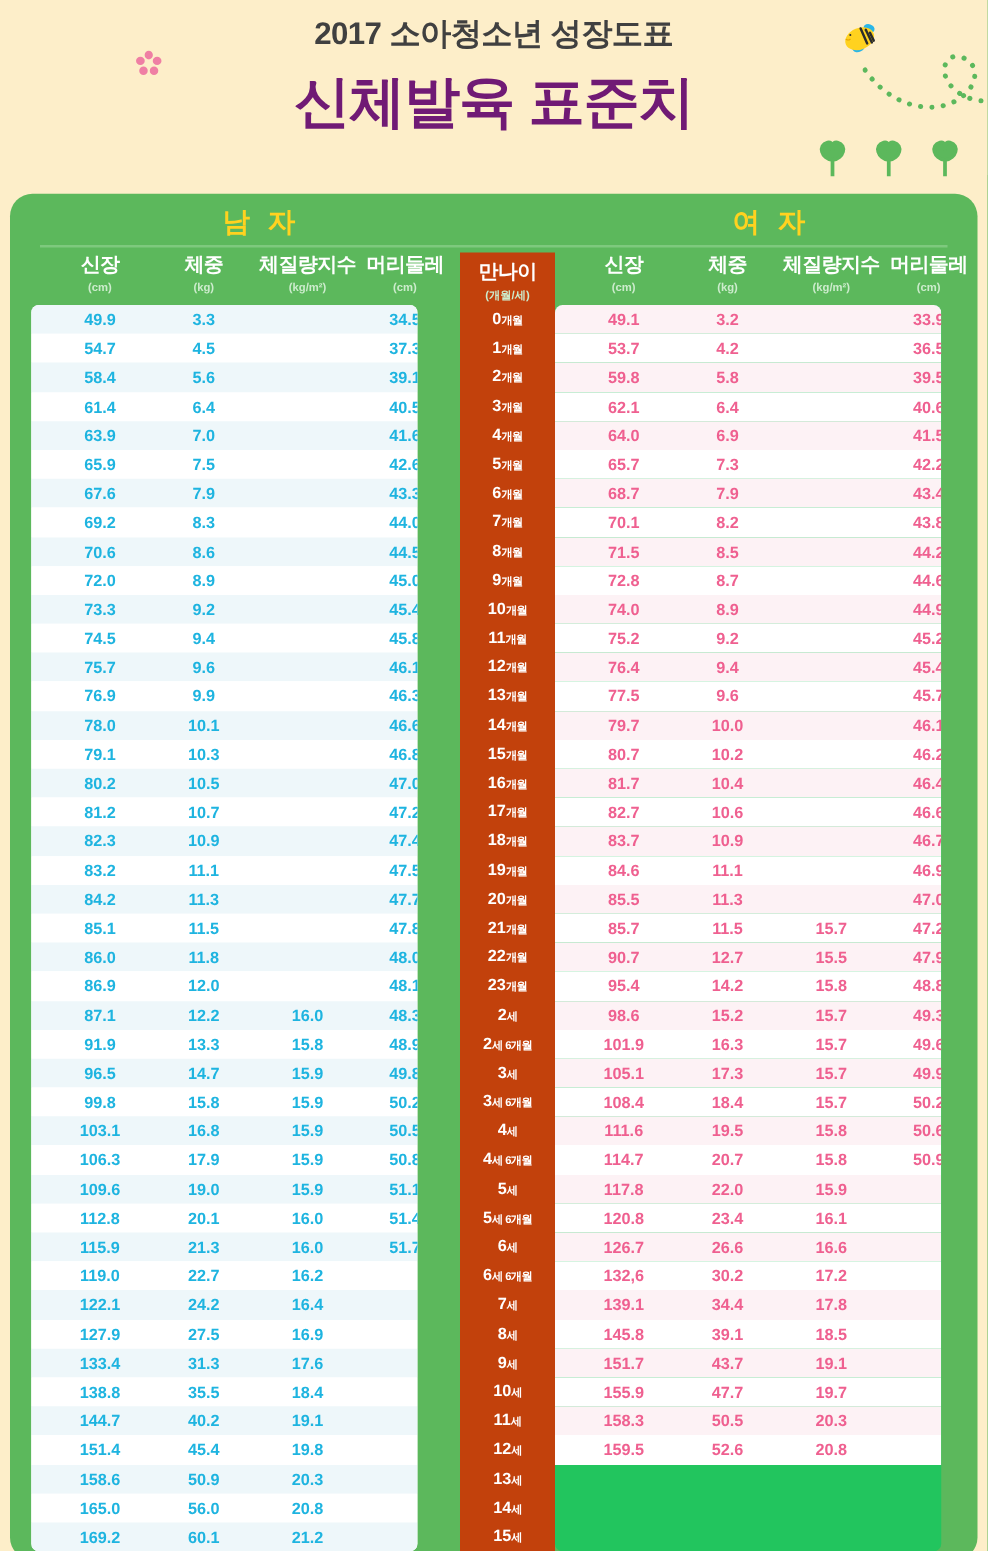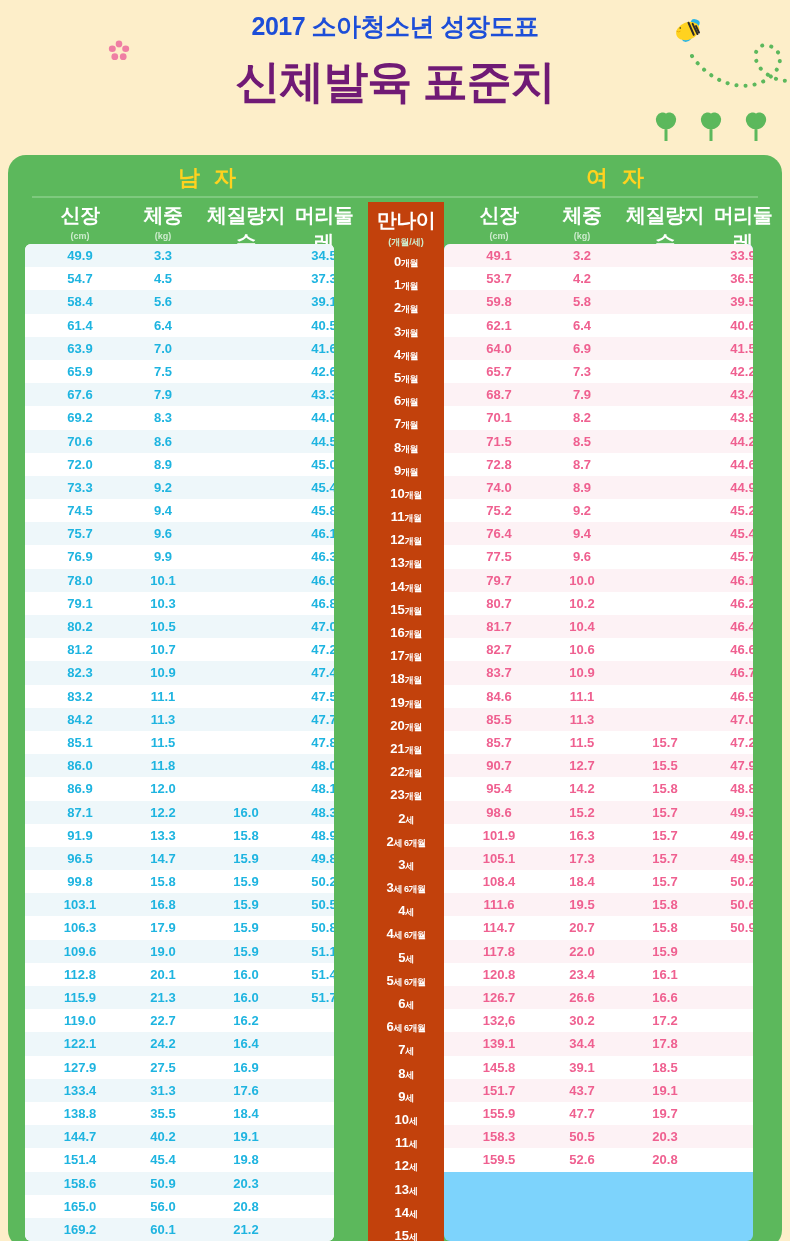--- a/index.html
+++ b/index.html
@@ -20,21 +20,21 @@
     width: 790px;
     background: #fdeec9;
   }
   .title-year {
     position: absolute;
     top: 10px;
     left: 0; right: 0;
     text-align: center;
     font-size: 25px;
     font-weight: bold;
-    color: #1d4ed8;
+    color: #404040;
     letter-spacing: -0.5px;
   }
   .title-main {
     position: absolute;
     top: 52px;
     left: 0; right: 0;
     text-align: center;
     font-size: 45px;
     font-weight: bold;
     color: #701a75;
@@ -98,21 +98,21 @@
     height: 47px;
   }
   .col-head {
     position: absolute;
     top: 5px;
     text-align: center;
     color: #ffffff;
   }
   .col-head .ch-name {
     display: block;
-    font-size: 20px;
+    font-size: 16px;
     font-weight: bold;
     letter-spacing: -0.5px;
   }
   .col-head .ch-unit {
     display: block;
     font-size: 9px;
     font-weight: bold;
     color: #cdeccd;
     margin-top: 2px;
   }
@@ -120,21 +120,21 @@
   
   .panel {
     position: absolute;
     top: 89px;
     width: 309px;
     height: 997px;
     border-radius: 6px;
     overflow: hidden;
   }
   .panel-male   { left: 17px;  background: #ffffff; }
-  .panel-female { left: 436px; background: #7dd3fc; }
+  .panel-female { left: 436px; background: #22c55e; }
 
   
   .age-strip {
     position: absolute;
     top: 47px;
     left: 360px;
     width: 76px;
     height: 1039px;
     background: #c2410c;
   }

